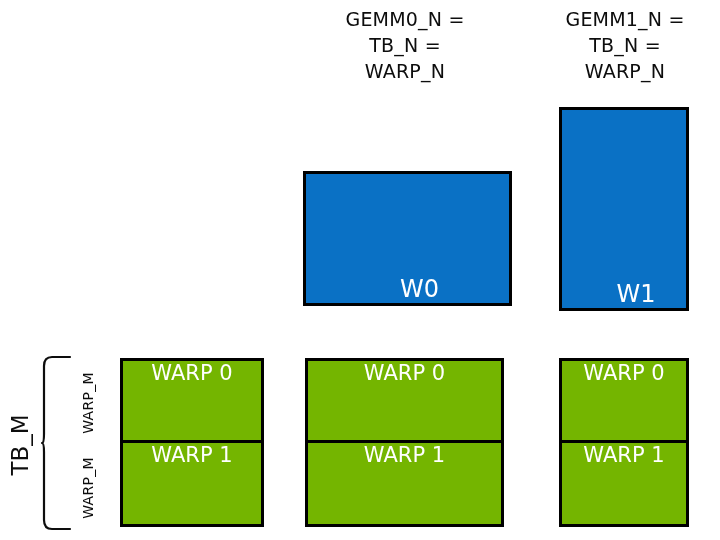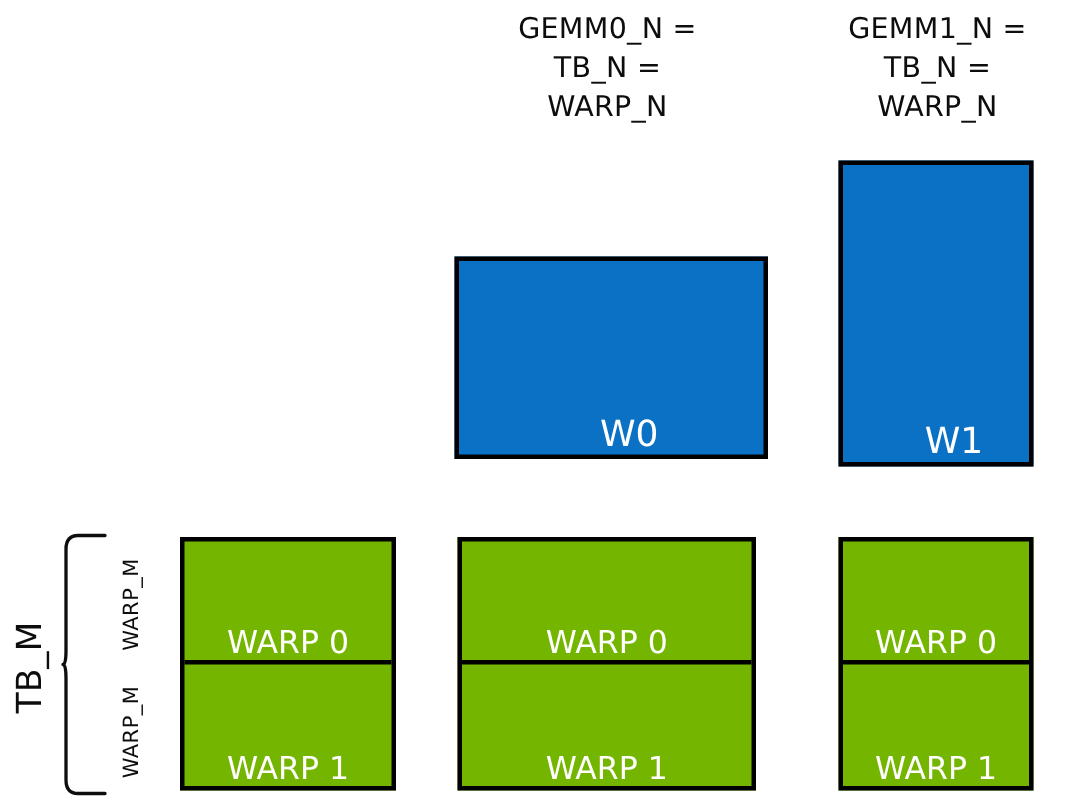--- a/index.html
+++ b/index.html
@@ -53,21 +53,21 @@
     position: absolute;
     border: 3px solid #000000;
     box-sizing: border-box;
     background: #74b500;
     display: flex;
     flex-direction: column;
   }
   .green-cell {
     flex: 1 1 50%;
     display: flex;
-    align-items: flex-end;
+    align-items: flex-start;
     justify-content: center;
     color: #ffffff;
     font-size: 21px;
     box-sizing: border-box;
   }
   .green-cell.divided {
     border-bottom: 3px solid #000000;
   }
   #green-col-0 { left: 120px; top: 358px; width: 144px; height: 169px; }
   #green-col-1 { left: 305px; top: 358px; width: 199px; height: 169px; }

